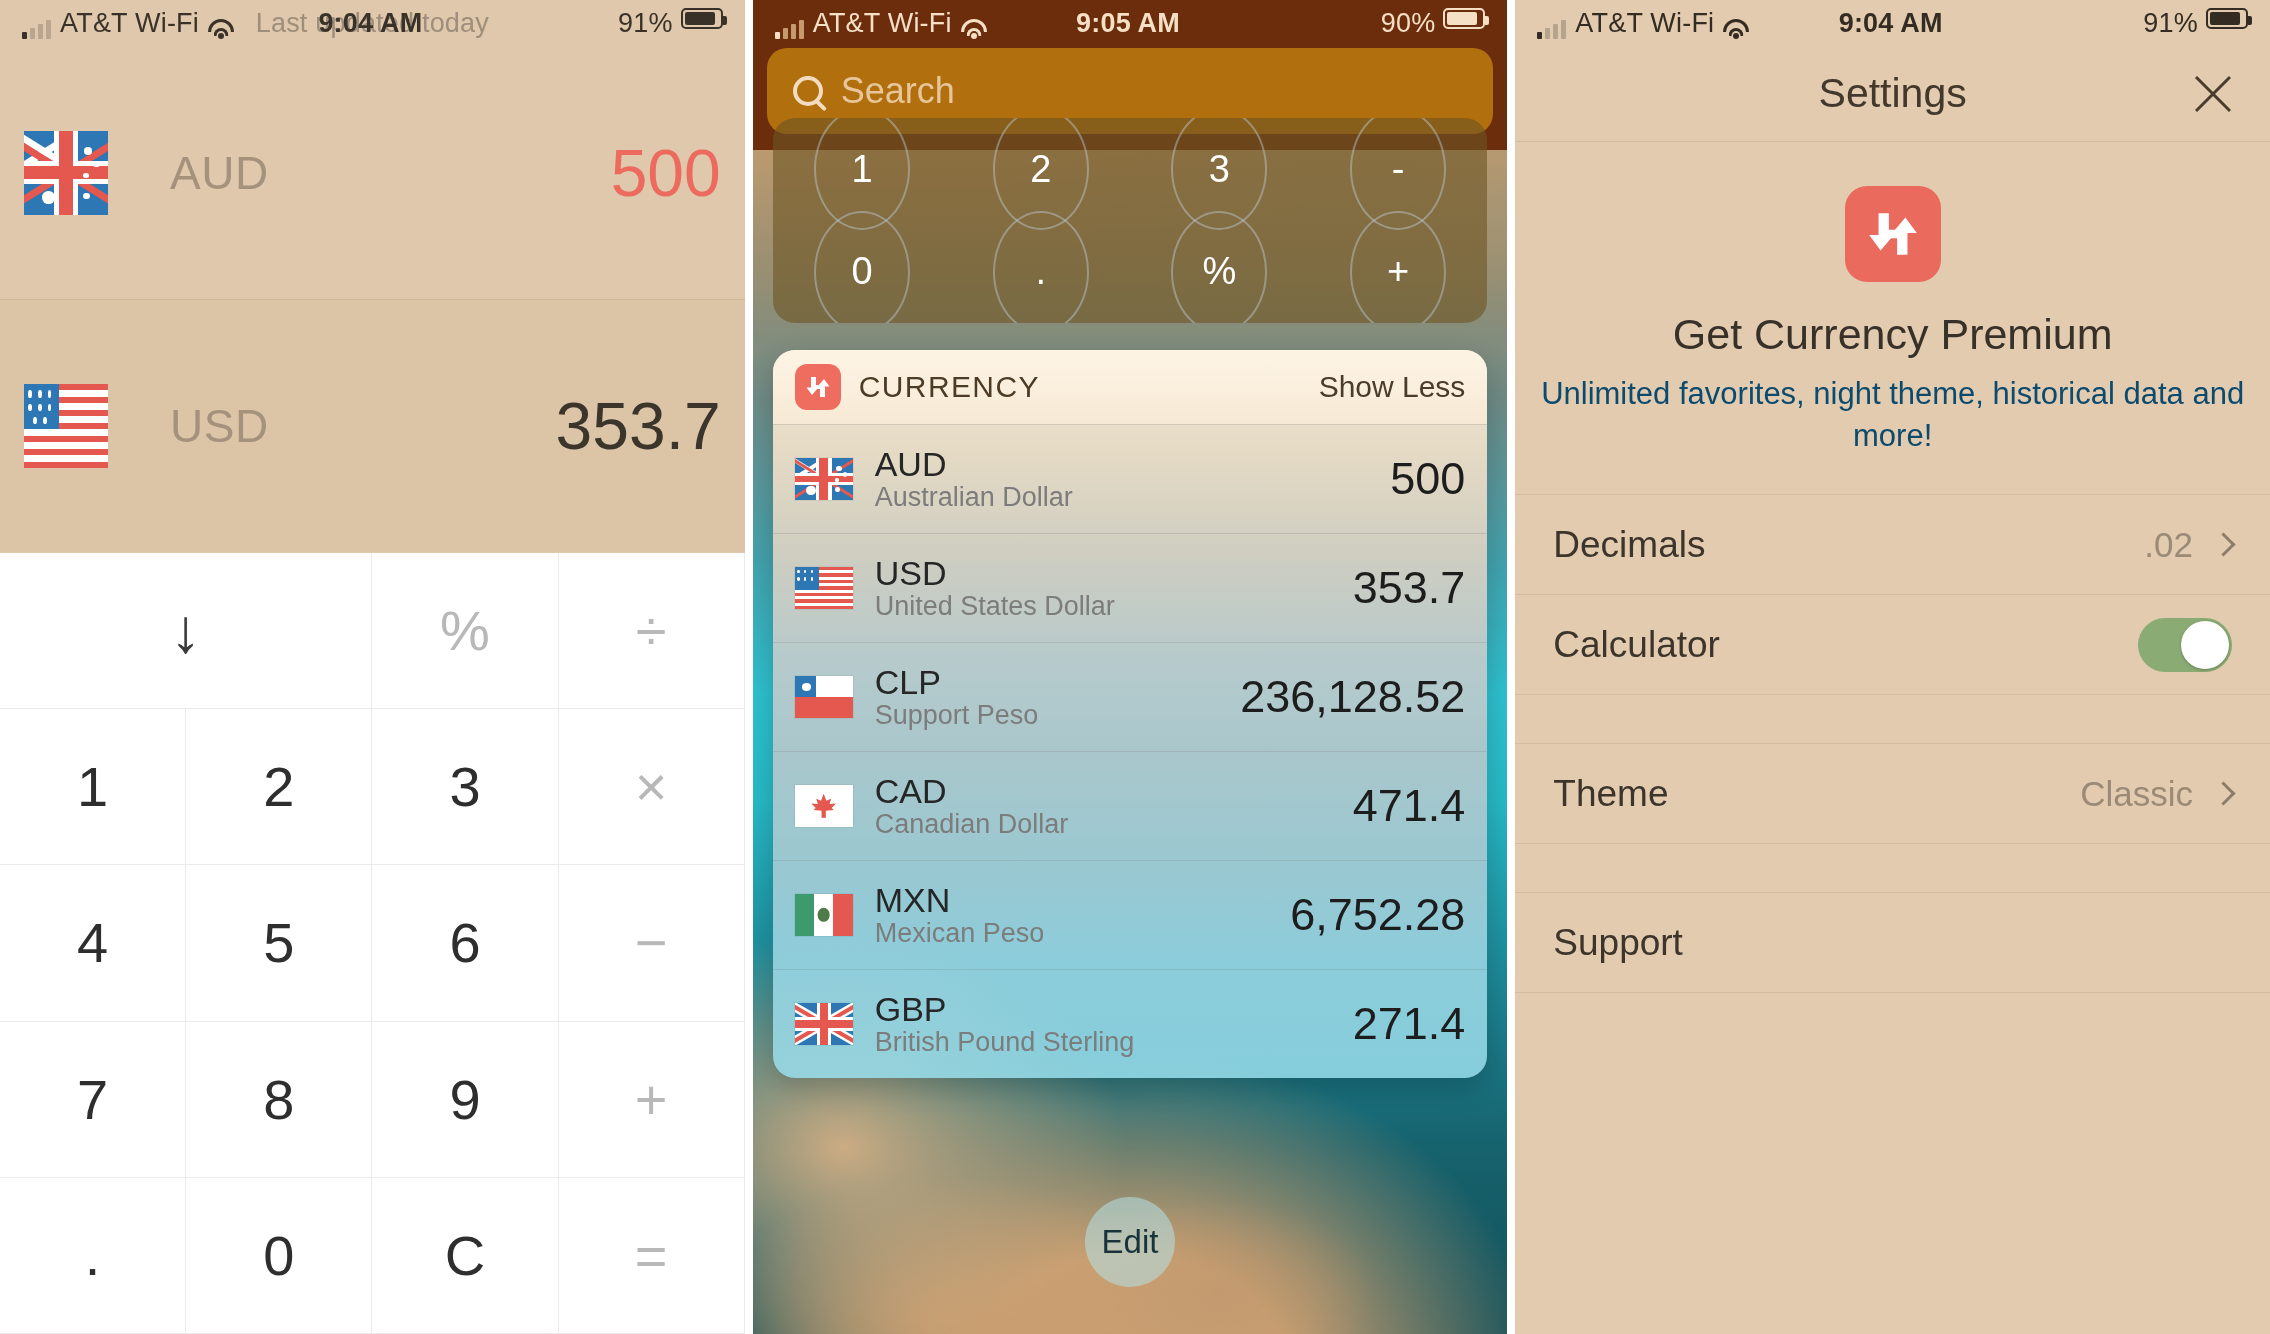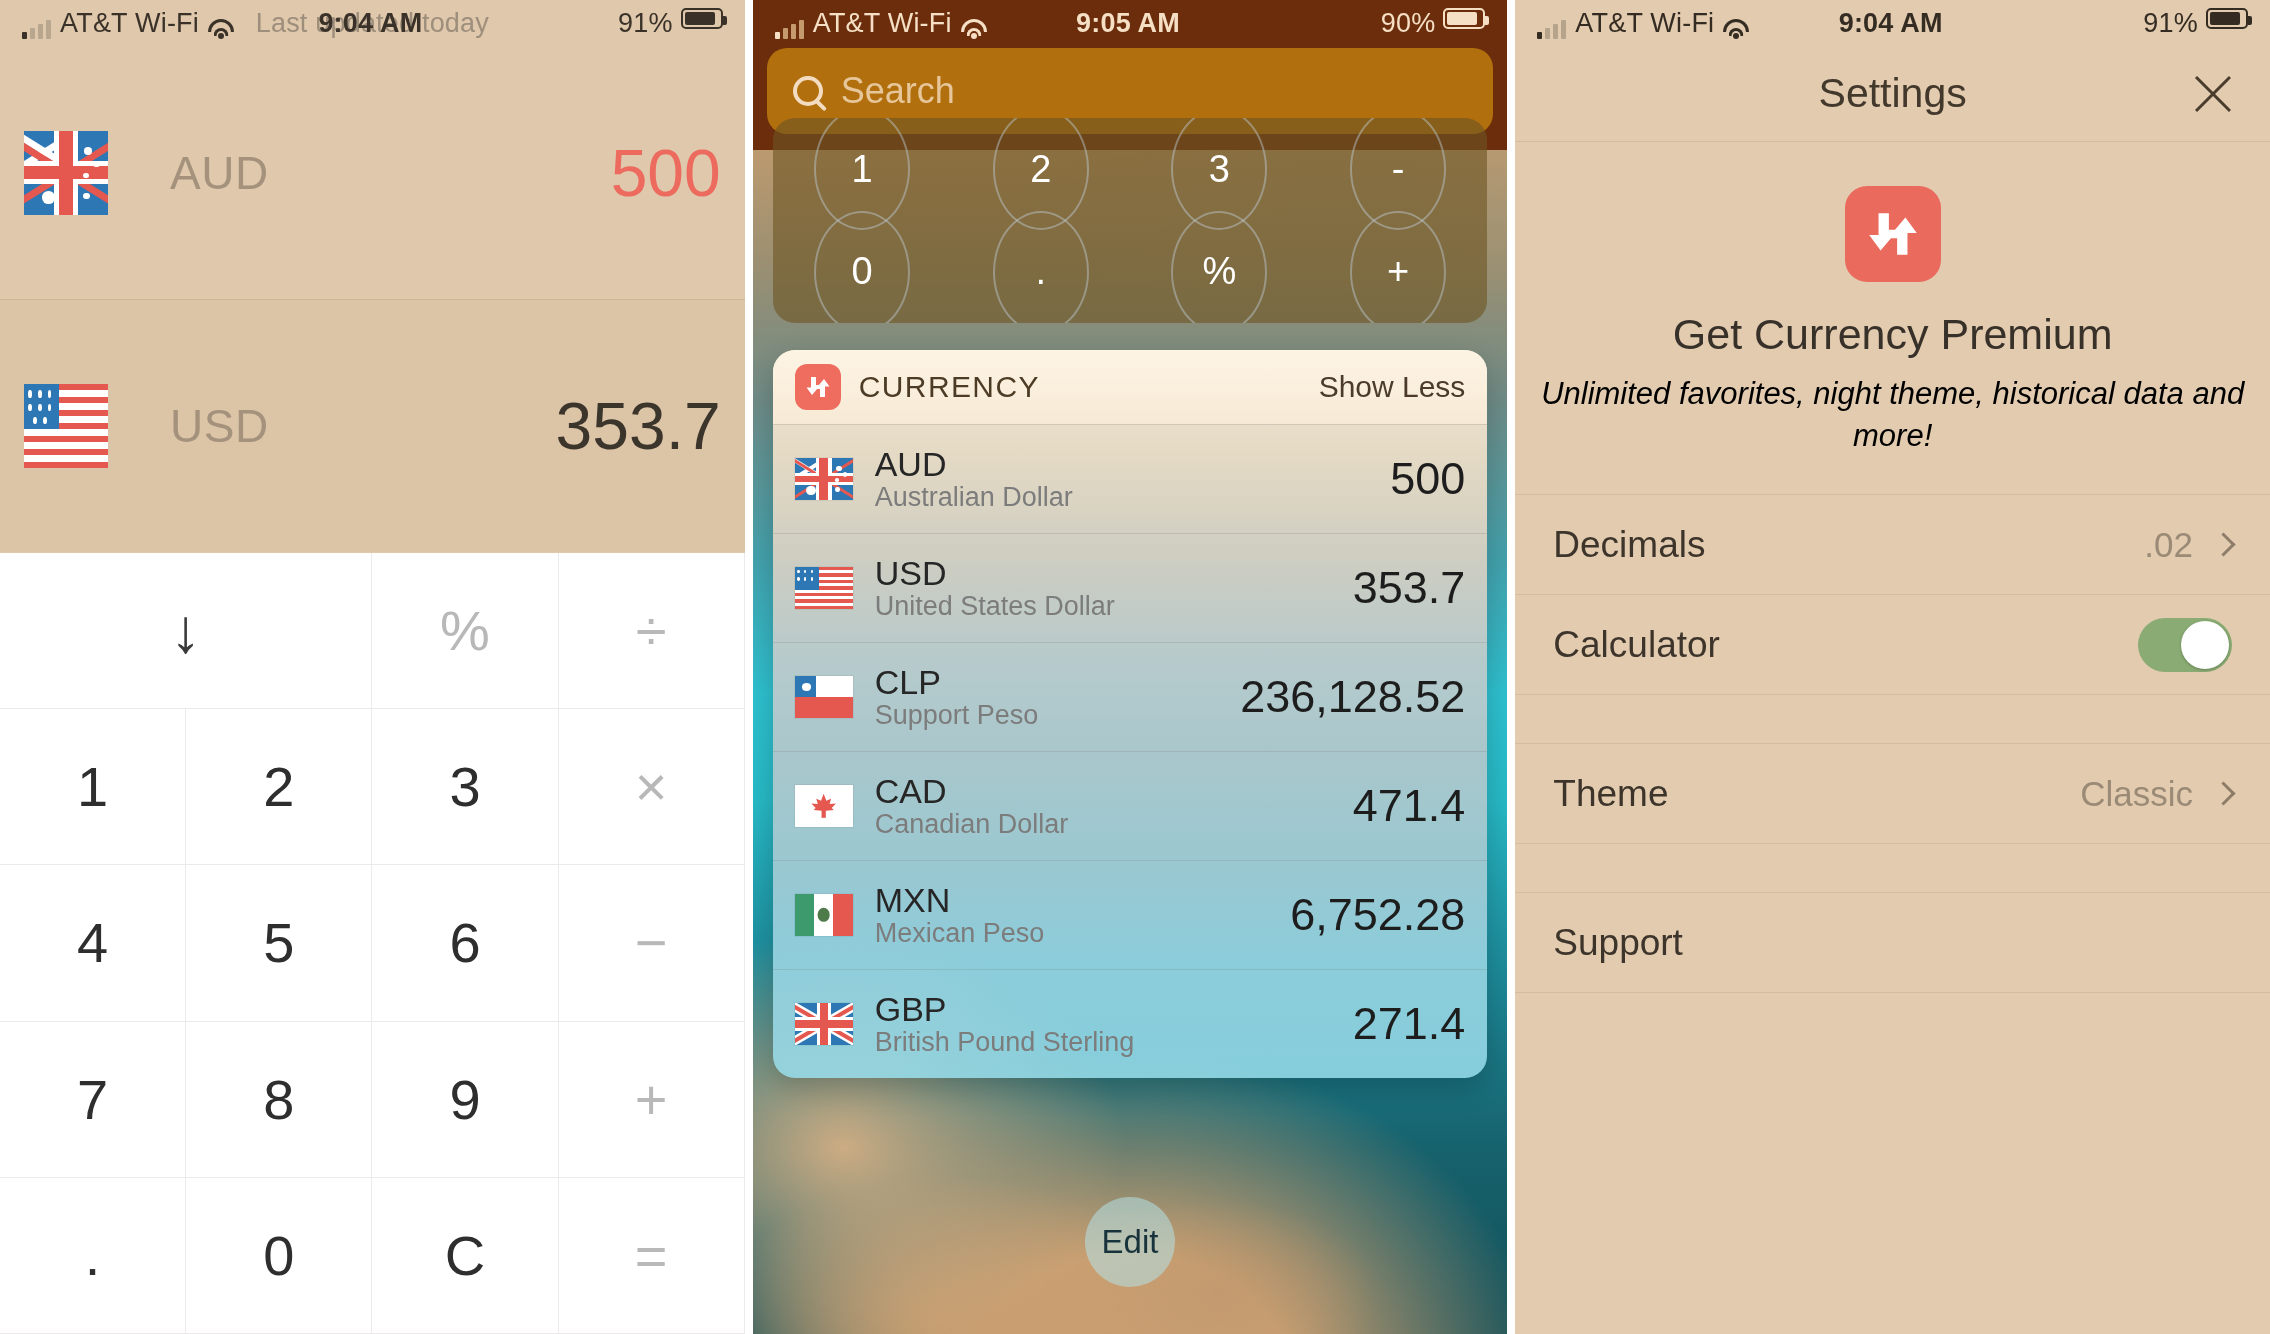--- a/index.html
+++ b/index.html
@@ -159,22 +159,22 @@
             width:46px; height:46px; }
   .closex::before, .closex::after { content:""; position:absolute; left:50%; top:50%;
             width:48px; height:3px; background:#4a3c2c; }
   .closex::before { transform:translate(-50%,-50%) rotate(45deg); }
   .closex::after  { transform:translate(-50%,-50%) rotate(-45deg); }
 
   .promo { padding:44px 0 0; display:flex; flex-direction:column; align-items:center; }
   .promo-icon { width:96px; height:96px; border-radius:22px; background:#ea6a5e;
                 position:relative; }
   .promo-h { margin-top:28px; font-size:43px; color:#38312a; font-weight:400; }
-  .promo-sub { margin-top:14px; font-size:31px; color:#000000; text-align:center;
-               line-height:1.34;font-style:italic; }
+  .promo-sub { margin-top:14px; font-size:31px; color:#0c4a6e; text-align:center;
+               line-height:1.34; }
   .learnbtn { margin-top:34px; width:552px; height:86px; border-radius:43px;
               background:#ec665c; color:#fff; font-size:36px; display:flex;
               align-items:center; justify-content:center; }
 
   .setgroup { margin-top:38px; border-top:1px solid #d3bda1; }
   .setrow { height:100px; display:flex; align-items:center; padding:0 38px;
             border-bottom:1px solid #d3bda1; }
   .setrow .lbl { font-size:37px; color:#3d352b; font-weight:400; }
   .setrow .val { margin-left:auto; font-size:35px; color:#9a8a76; }
   .chev { width:17px; height:17px; border-right:3px solid #8c7c68;

